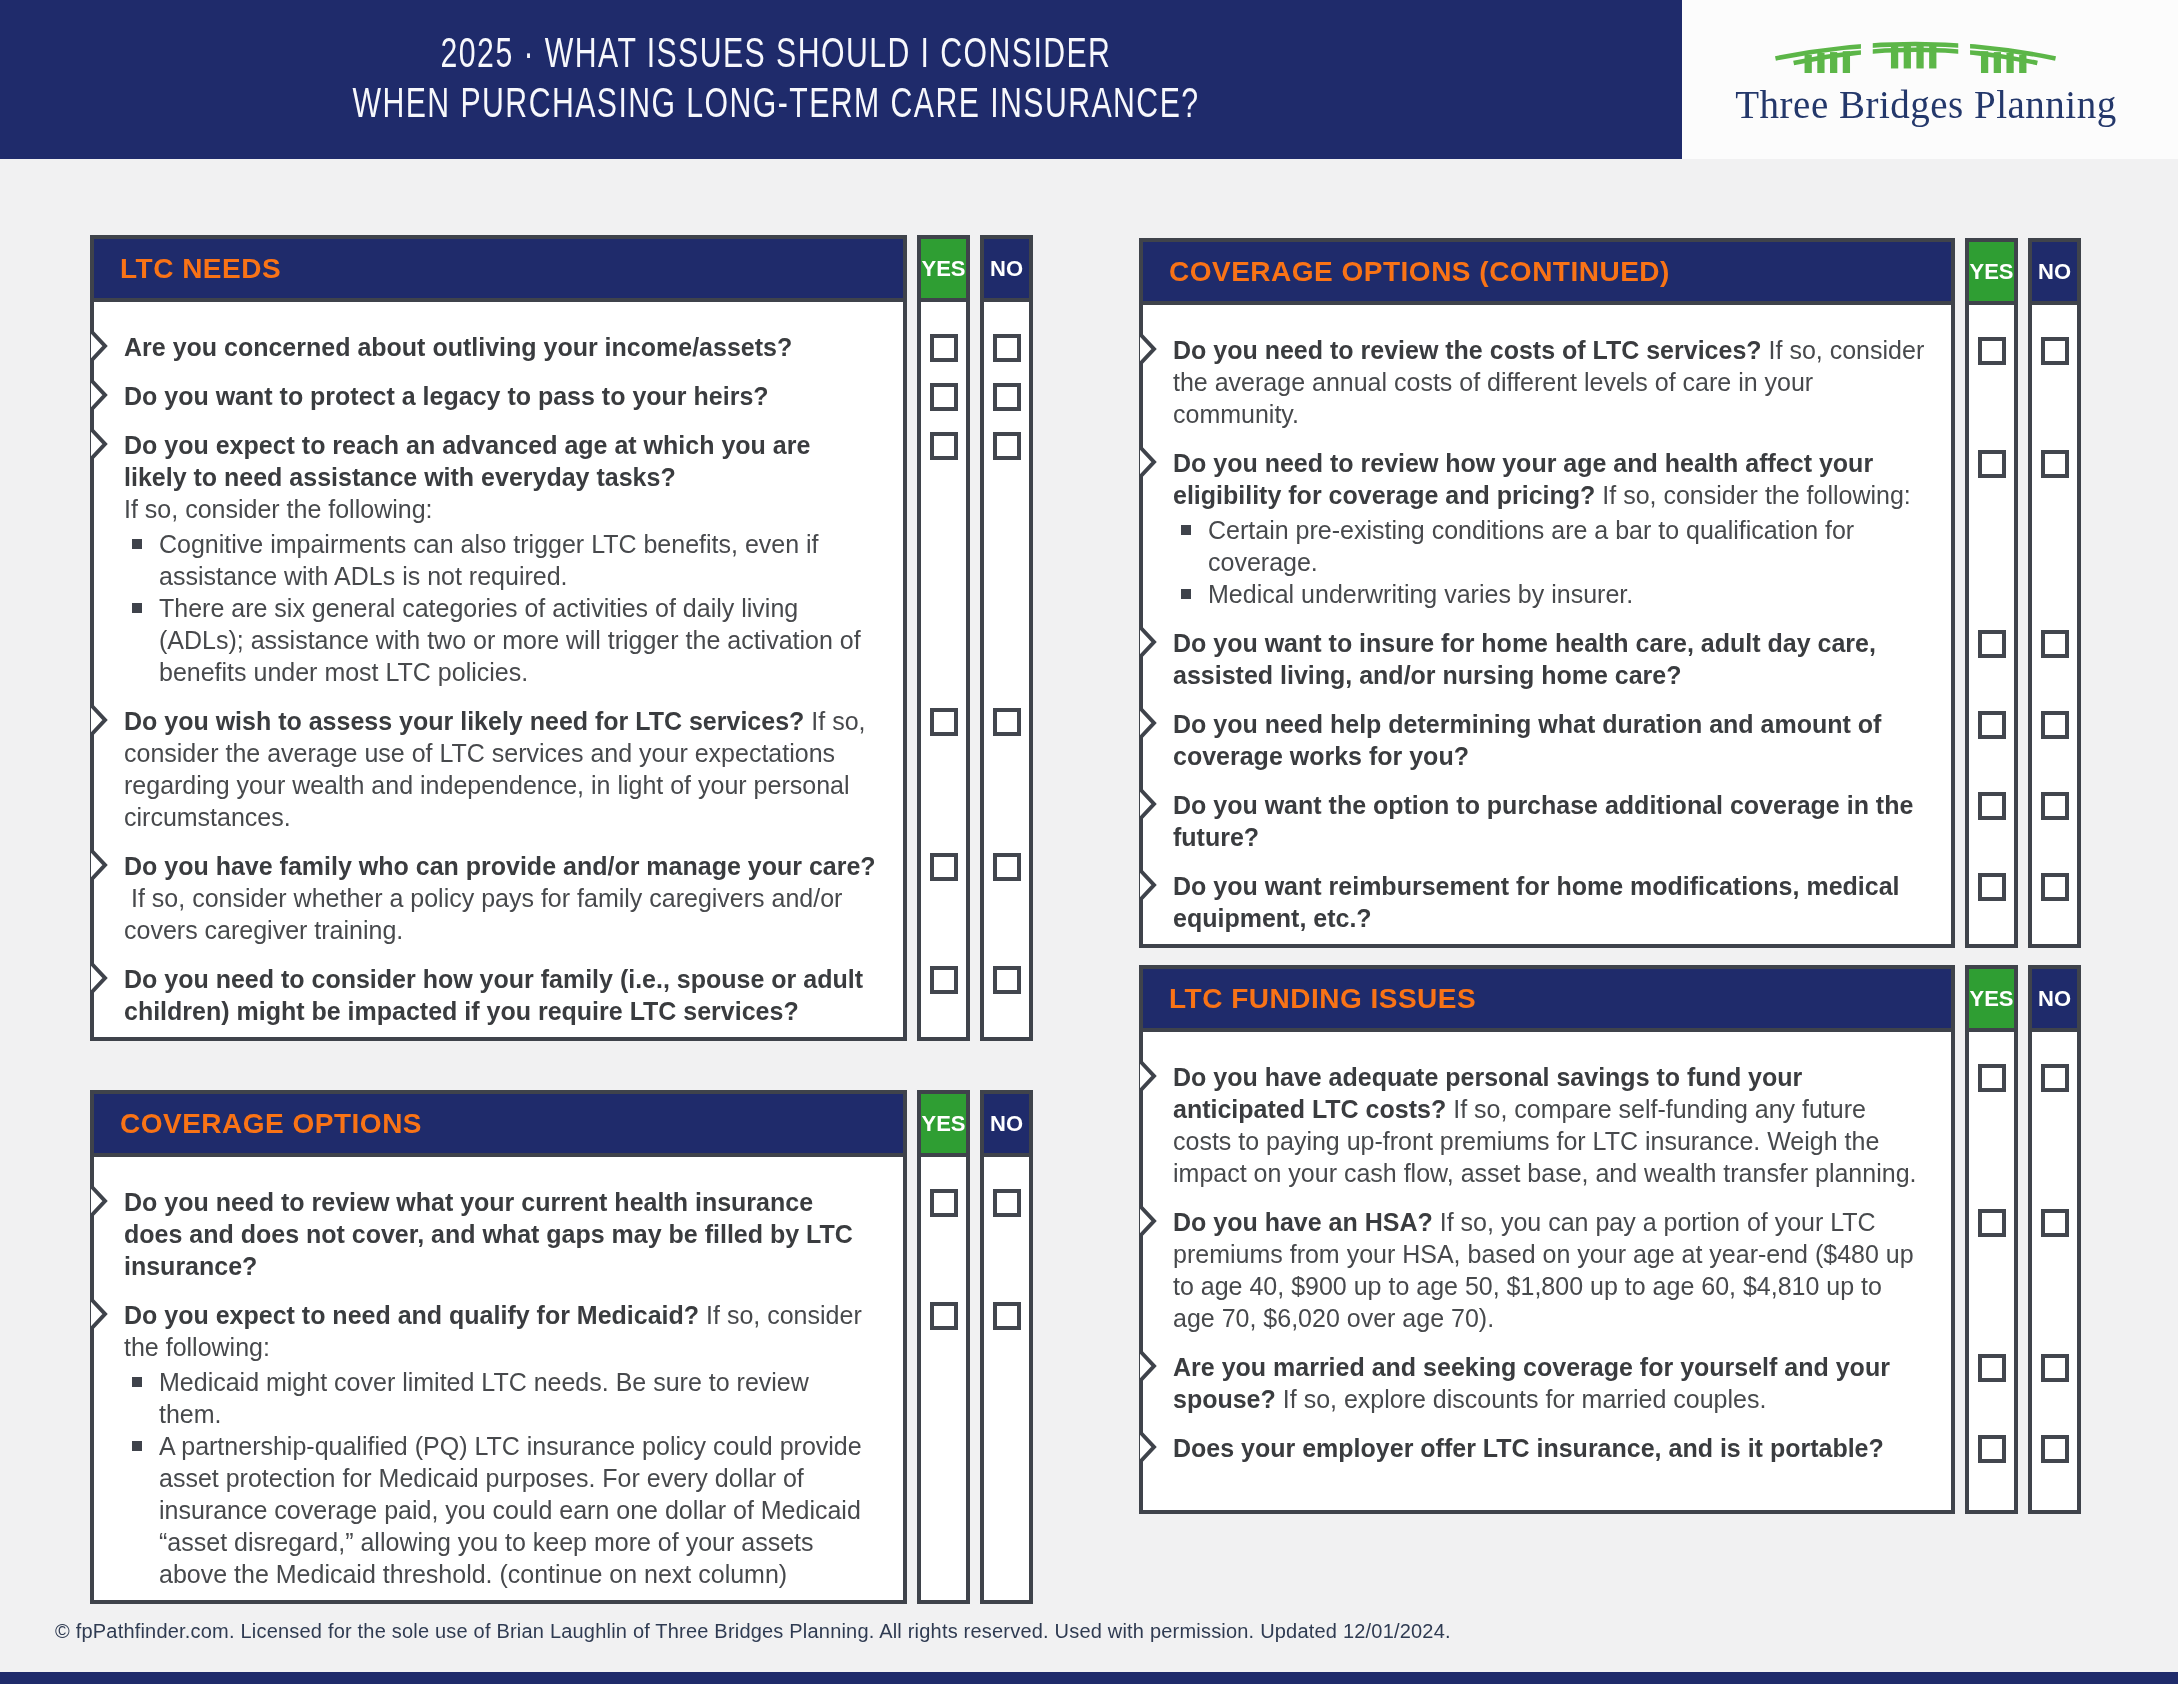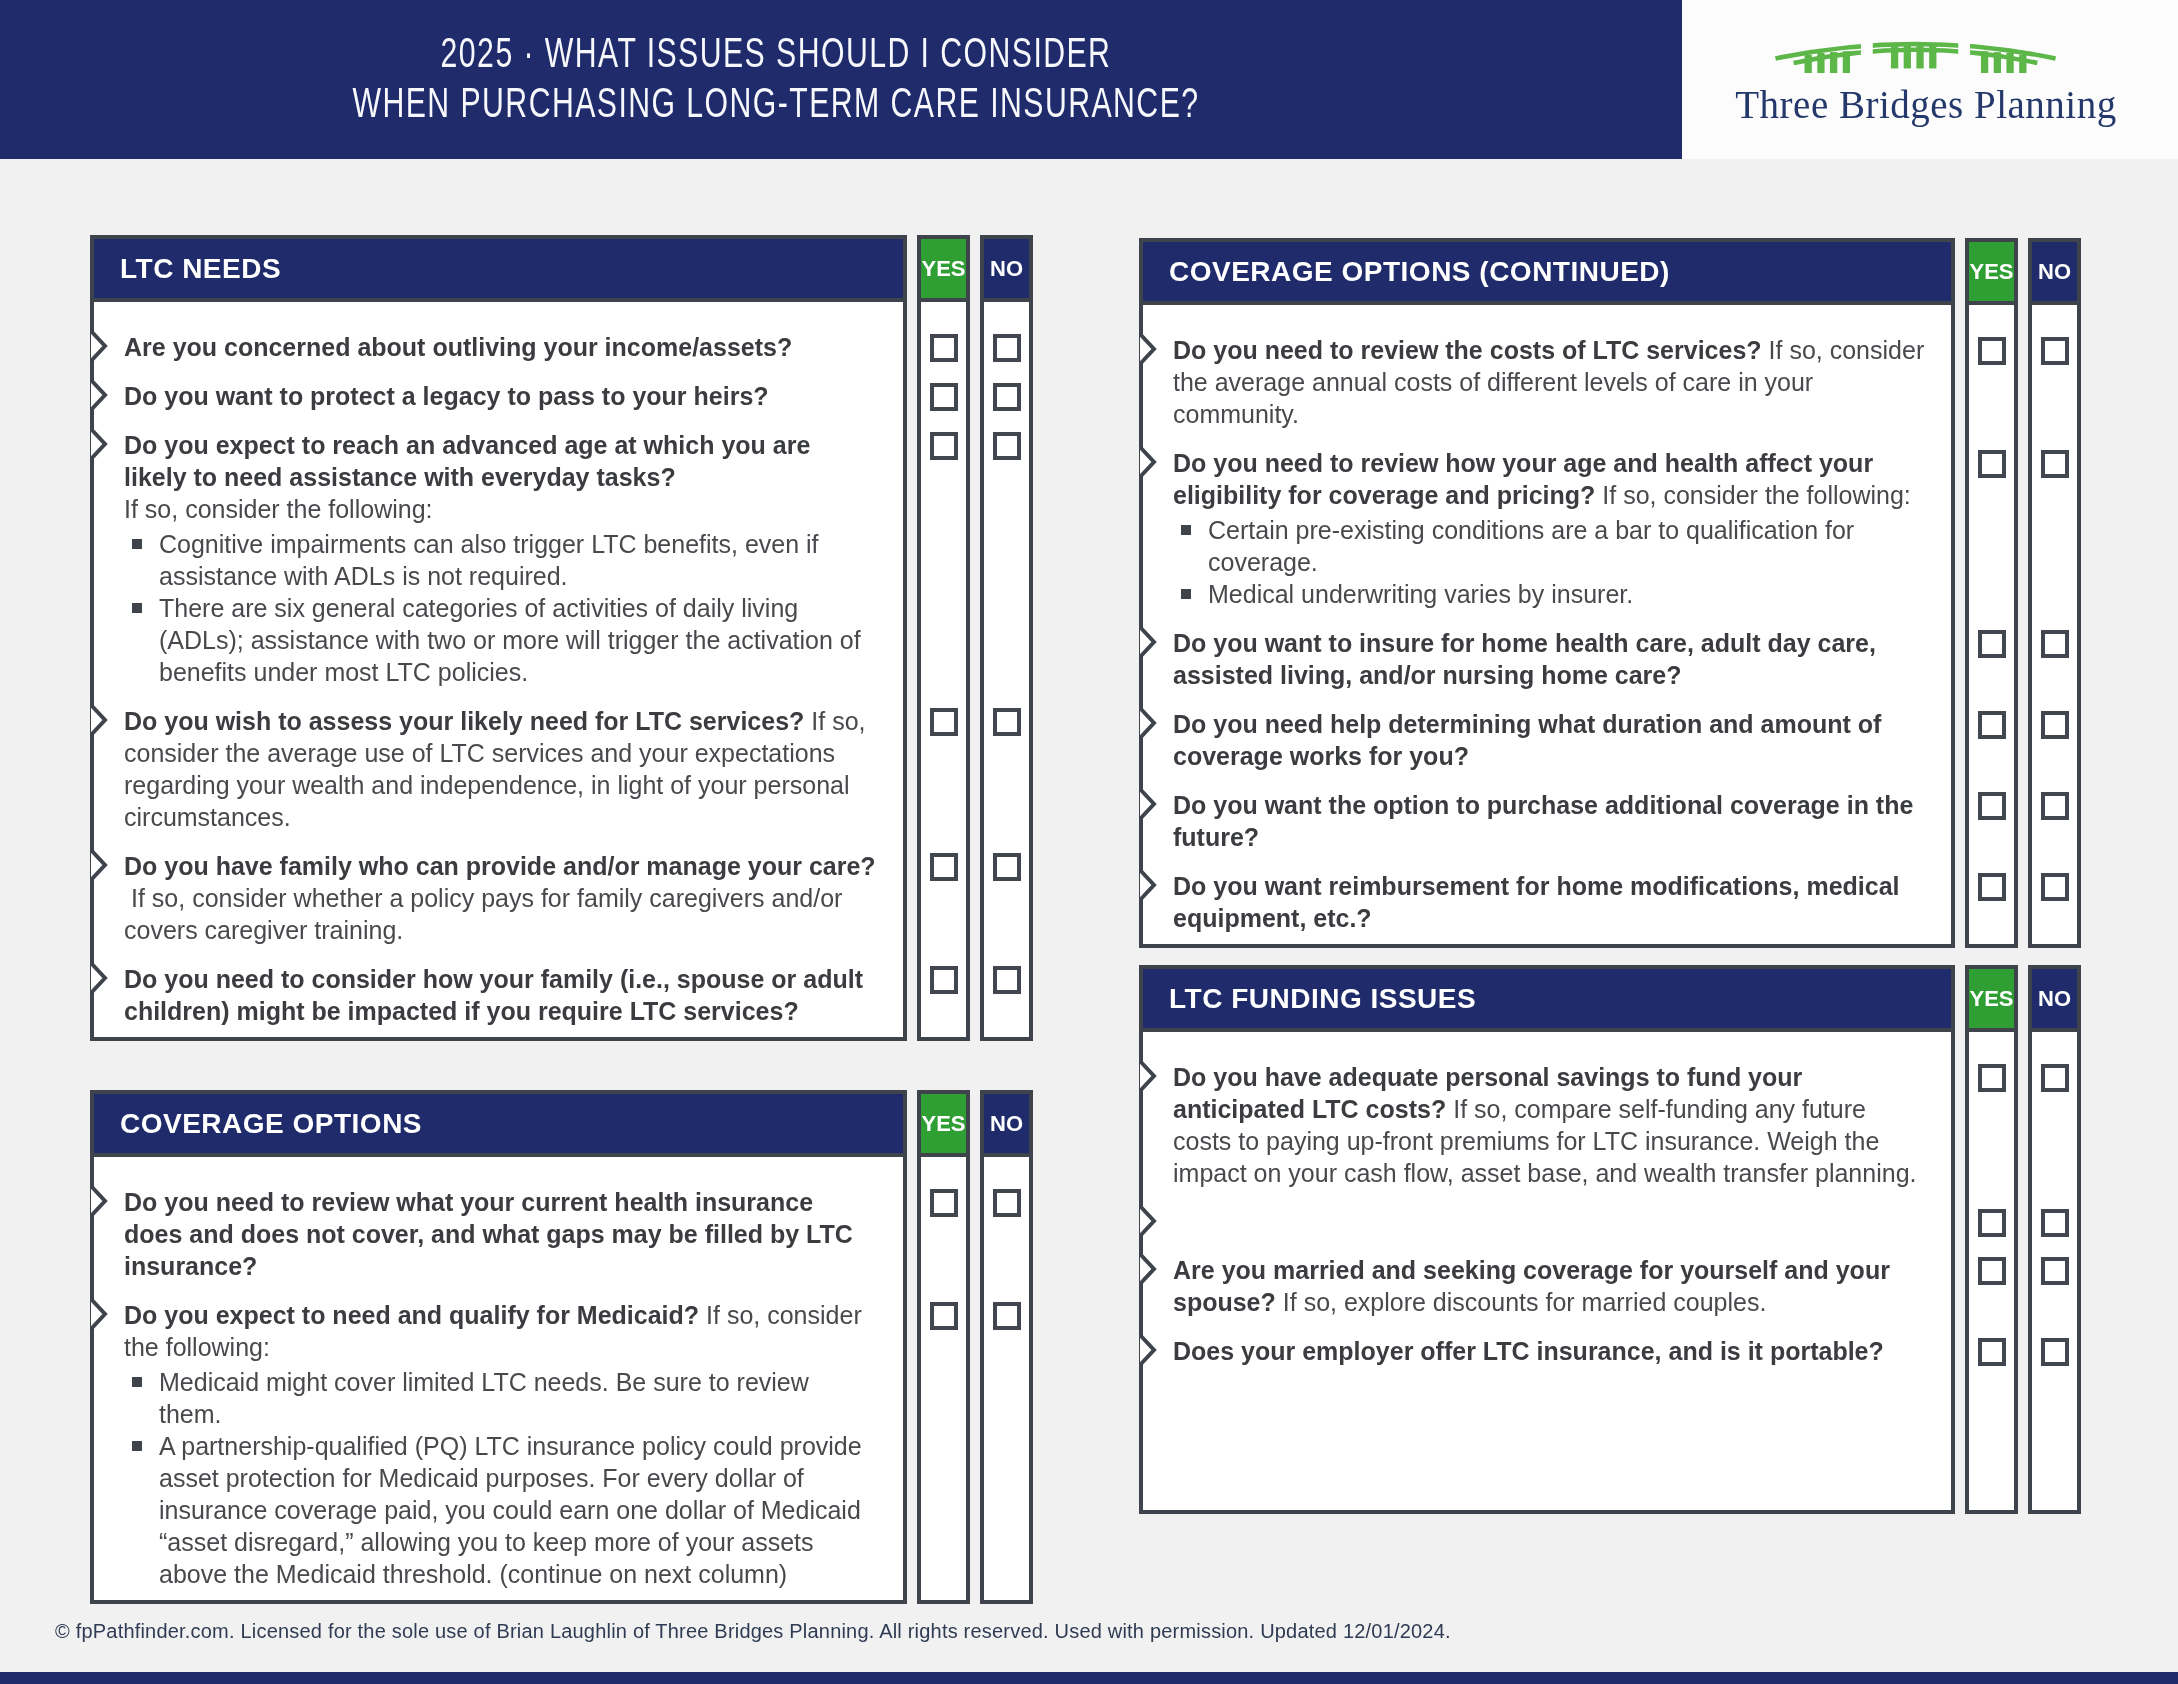--- a/index.html
+++ b/index.html
@@ -49,21 +49,21 @@
   }
 
   
   .panel{
     position:absolute;display:grid;
     grid-template-columns:1fr 10px 53px 10px 53px;
   }
   .p-title{
     grid-column:1;grid-row:1;
     background:var(--navy);border:4px solid var(--border);
-    color:#ffffff;font-weight:bold;font-size:28px;letter-spacing:0.5px;
+    color:#f97316;font-weight:bold;font-size:28px;letter-spacing:0.5px;
     display:flex;align-items:center;padding-left:26px;
   }
   .p-yeshead,.p-nohead{
     border:4px solid var(--border);color:#fff;font-weight:bold;font-size:22px;
     display:flex;align-items:center;justify-content:center;
   }
   .p-yeshead{grid-column:3;grid-row:1;background:var(--green);}
   .p-nohead{grid-column:5;grid-row:1;background:var(--navy);}
 
   .p-q{
@@ -370,20 +370,21 @@
         <div class="p-box col-yes row-first" style="grid-row: 2;">
           <div class="checkbox" role="checkbox" aria-checked="false"></div>
         </div>
         <div class="p-box col-no row-first" style="grid-row: 2;">
           <div class="checkbox" role="checkbox" aria-checked="false"></div>
         </div>
         <div class="p-q" style="grid-row: 3;">
           <svg viewBox="0 0 18 36" class="chevron">
             <path d="M1,3 L15,18 L1,33" fill="#ffffff" stroke="#3F434B" stroke-width="4"></path>
           </svg>
+          <p class="q-text"><b class="q-lead">Do you have an HSA?</b><span class="q-inline">If so, you can pay a portion of your LTC premiums from your HSA, based on your age at year-end ($480 up to age 40, $900 up to age 50, $1,800 up to age 60, $4,810 up to age 70, $6,020 over age 70).</span></p>
         </div>
         <div class="p-box col-yes" style="grid-row: 3;">
           <div class="checkbox" role="checkbox" aria-checked="false"></div>
         </div>
         <div class="p-box col-no" style="grid-row: 3;">
           <div class="checkbox" role="checkbox" aria-checked="false"></div>
         </div>
         <div class="p-q" style="grid-row: 4;">
           <svg viewBox="0 0 18 36" class="chevron">
             <path d="M1,3 L15,18 L1,33" fill="#ffffff" stroke="#3F434B" stroke-width="4"></path>

